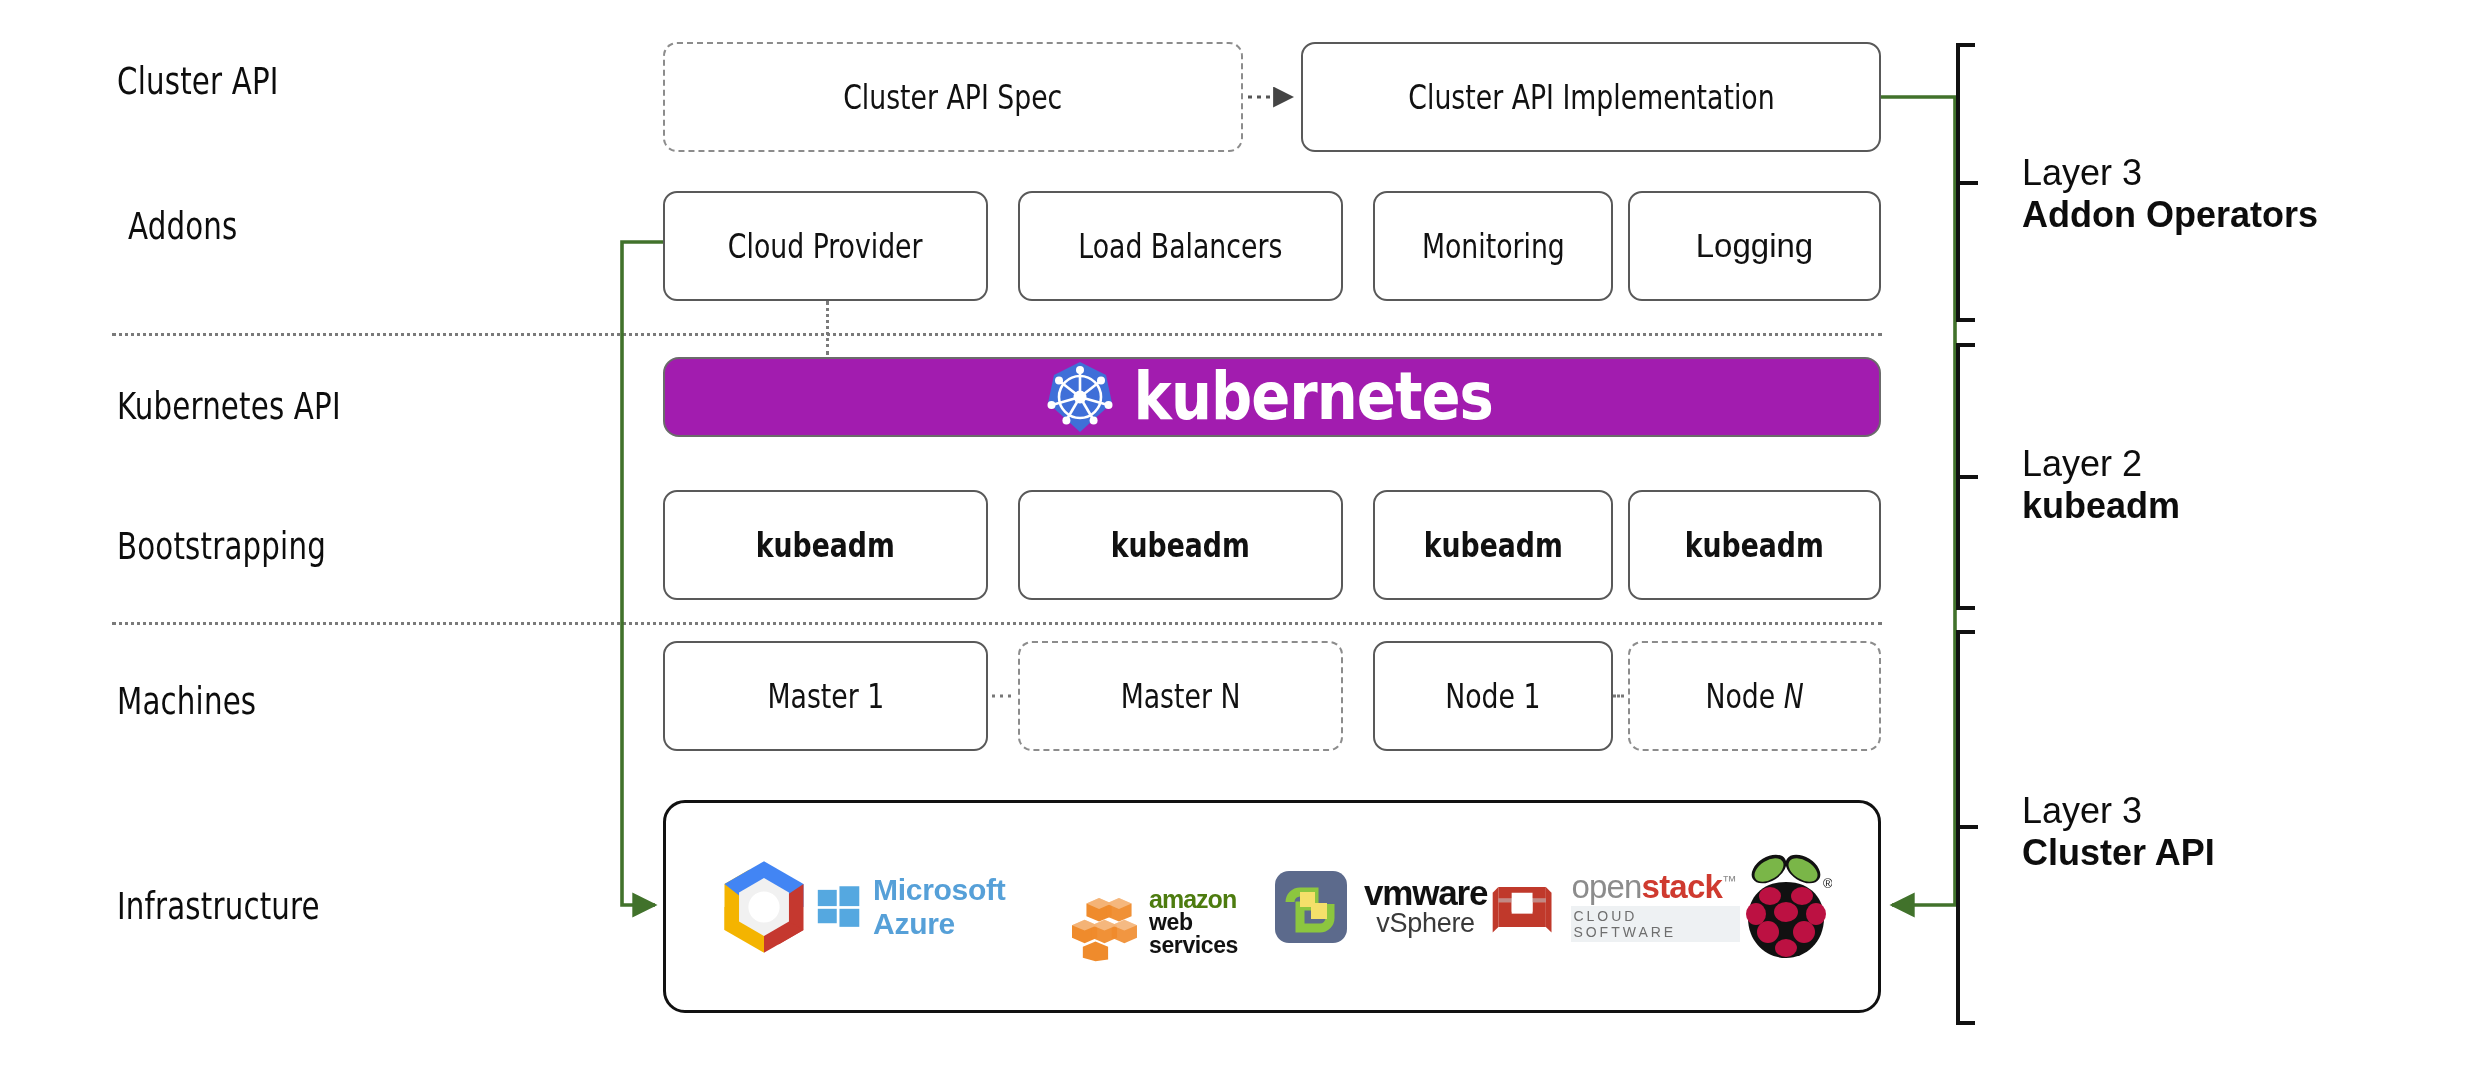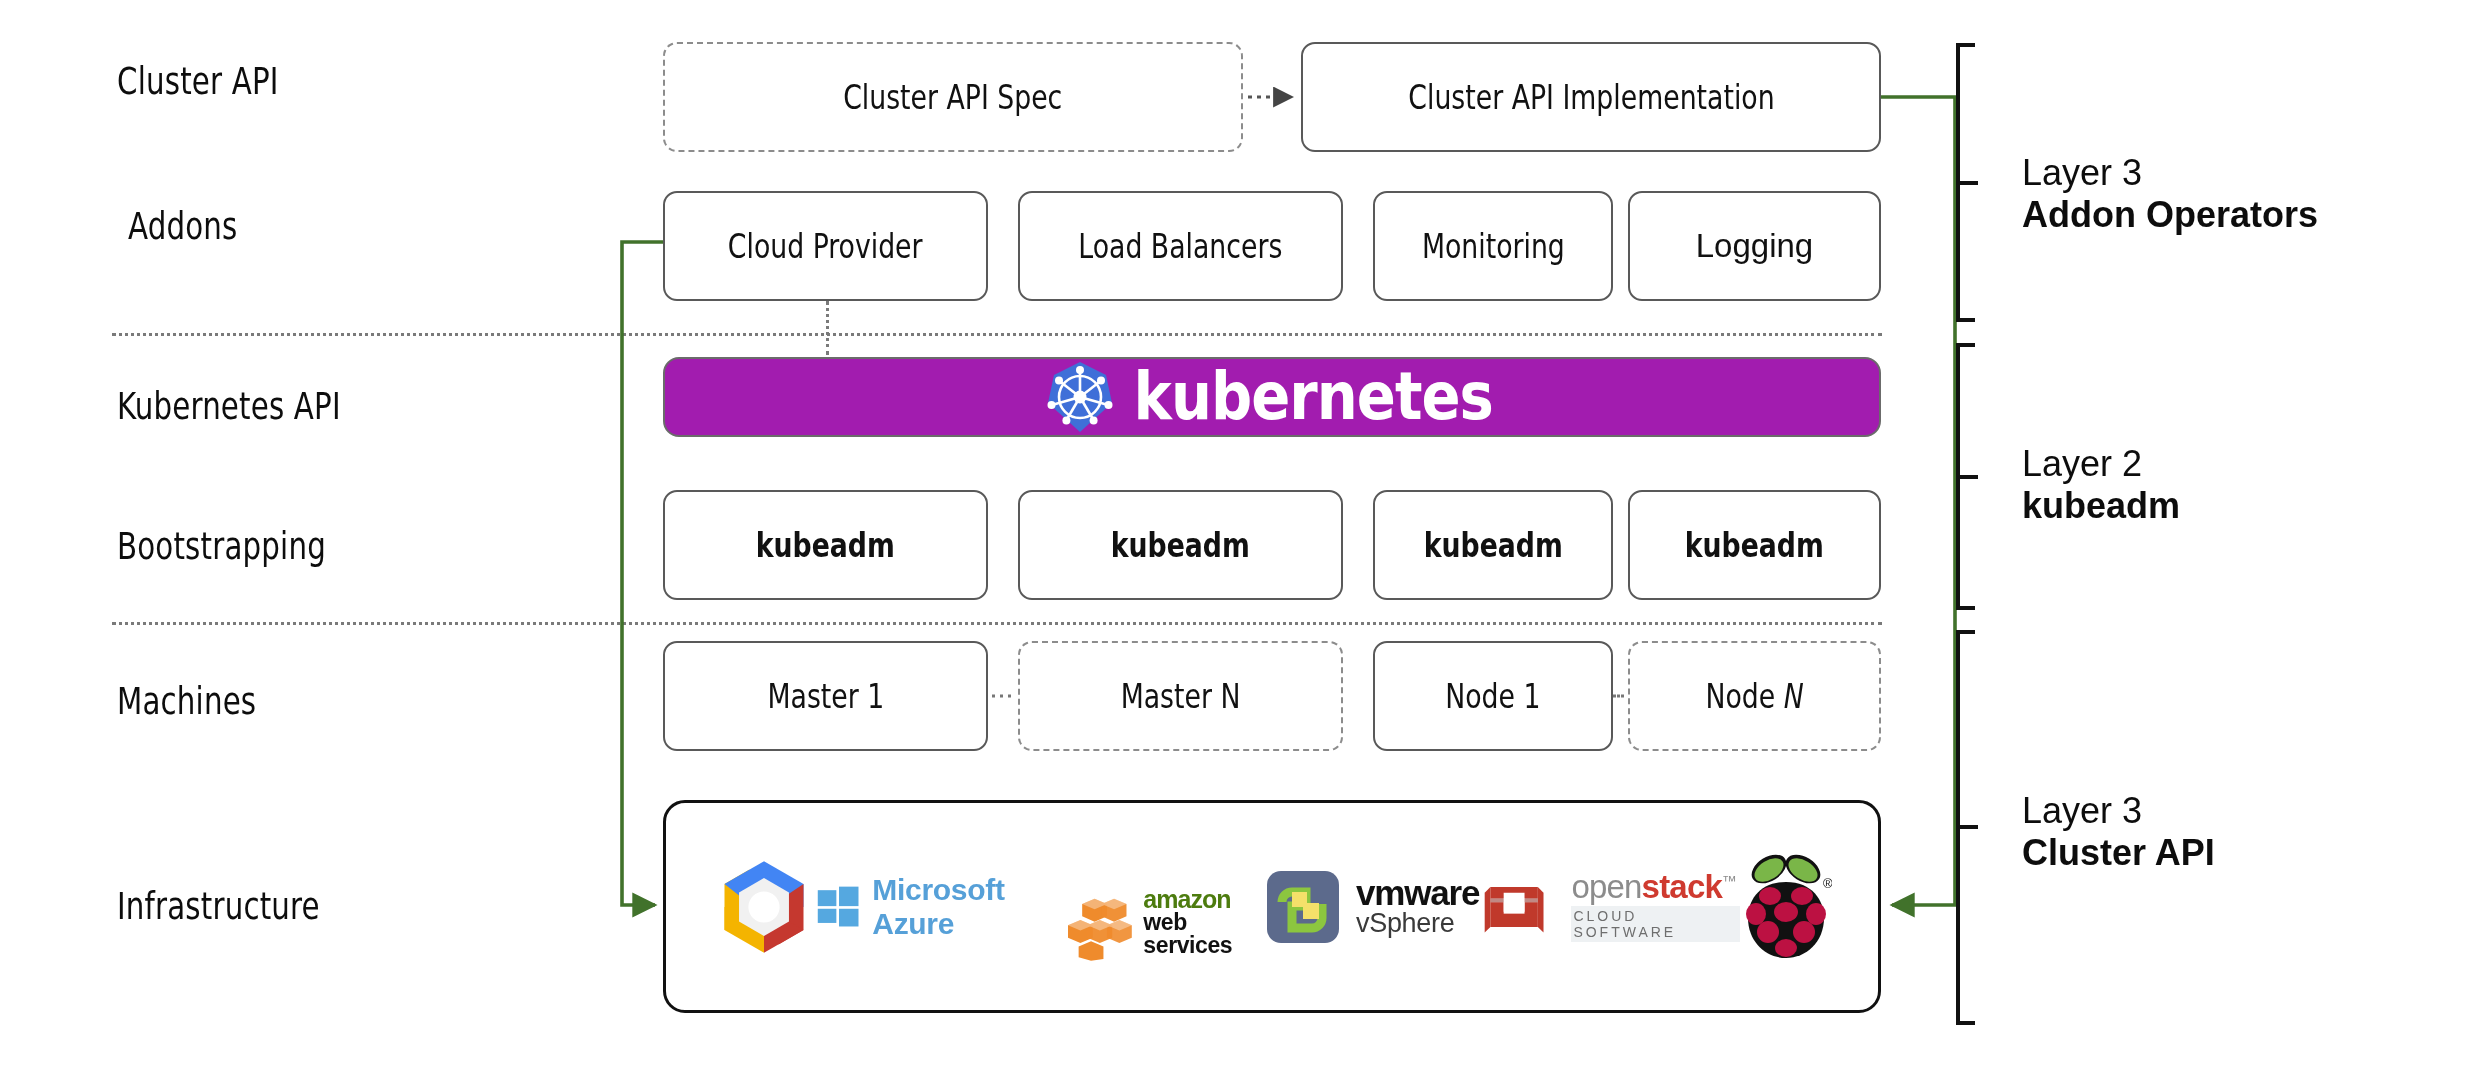--- a/index.html
+++ b/index.html
@@ -197,34 +197,34 @@
           <polygon points="36,30 50,36 36,42 22,36"></polygon>
           <polygon points="58,30 72,36 58,42 44,36"></polygon>
         </g>
       </svg>
       <span style="display:flex;flex-direction:column;margin-bottom:8px;">
         <span class="aws-txt1">amazon</span>
         <span class="aws-txt2">web services</span>
       </span>
     </span>
 
-    <span class="logo" style="gap:16px;">
+    <span class="logo" style="gap:16px;text-align:center;">
       <svg width="74" height="74" viewBox="0 0 74 74" xmlns="http://www.w3.org/2000/svg">
         <rect x="1" y="1" width="72" height="72" rx="14" fill="#5c6a8c"></rect>
         <path d="M16 32 a10 10 0 0 1 10-10 h14 v14 h-14 v22 h20 a10 10 0 0 0 10-10 v-14" fill="none" stroke="#8cc63f" stroke-width="9"></path>
         <rect x="26" y="22" width="15" height="15" fill="#f5e06a"></rect>
         <rect x="37" y="33" width="16" height="16" fill="#f5e06a"></rect>
       </svg>
       <span style="display:flex;flex-direction:column;">
         <span class="vm-txt1"><span>vmware</span></span>
         <span class="vm-txt2">vSphere</span>
       </span>
     </span>
 
-    <span class="logo" style="gap:22px;">
+    <span class="logo" style="gap:14px;">
       <svg width="74" height="70" viewBox="0 0 74 70" xmlns="http://www.w3.org/2000/svg">
         <g fill="#c0392b">
           <polygon points="12,14 62,14 62,26 48,26 48,20 26,20 26,26 12,26"></polygon>
           <polygon points="12,30 26,30 26,40 48,40 48,30 62,30 62,56 12,56"></polygon>
           <polygon points="12,14 6,20 6,62 12,56"></polygon>
           <polygon points="62,14 68,20 68,62 62,56"></polygon>
         </g>
         <rect x="26" y="26" width="22" height="16" fill="#ffffff"></rect>
         <g fill="#8e2a20" opacity="0.55">
           <rect x="12" y="26" width="14" height="4"></rect>

